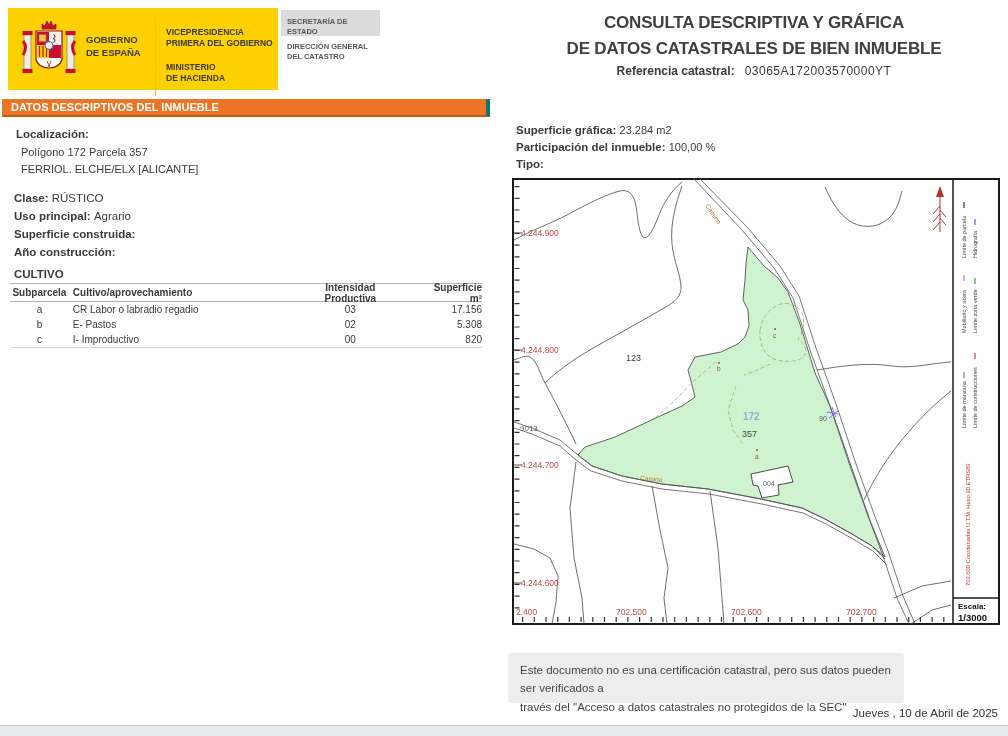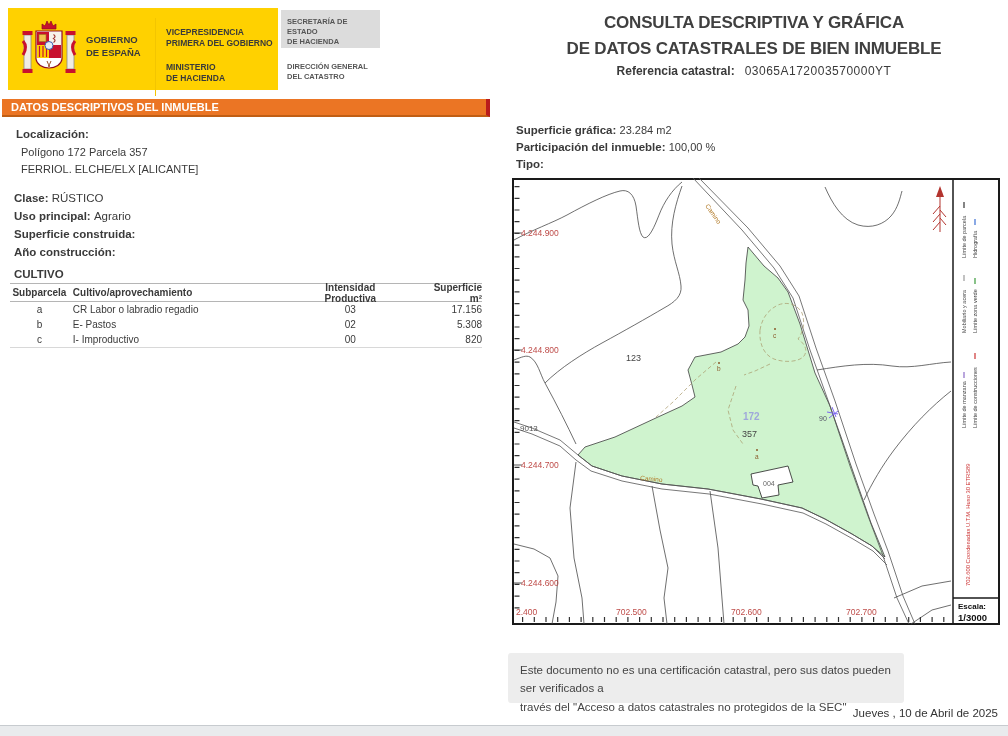--- a/index.html
+++ b/index.html
@@ -9,31 +9,31 @@
   .b{font-weight:bold;}
 
   
   .gov-yellow{position:absolute;left:8px;top:8px;width:270px;height:82px;background:#FFD100;}
   .gov-div{position:absolute;left:147px;top:10px;width:1px;height:78px;background:#f3c500;}
   .gov-name{position:absolute;left:78px;top:26px;font-size:9.5px;font-weight:bold;line-height:1.35;color:#3a3a3a;}
   .dept{position:absolute;font-size:8.5px;font-weight:bold;line-height:1.3;color:#3a3a3a;}
   .gray-box{position:absolute;left:281px;top:10px;width:99px;height:38px;background:#DCDCDC;}
   .gray-box div,.white-box div{font-size:7.5px;color:#555;line-height:1.35;font-weight:bold;}
   .gray-box div{padding:7px 16px 0 6px;}
-  .white-box{position:absolute;left:281px;top:56px;width:99px;height:34px;background:#fff;}
+  .white-box{position:absolute;left:281px;top:36px;width:99px;height:34px;background:#fff;}
   .white-box div{padding:6px 0 0 6px;}
 
   
   .title{position:absolute;left:508px;top:10px;width:492px;text-align:center;
          font-size:17px;font-weight:bold;color:#404040;line-height:1.55;letter-spacing:-0.2px;}
   .refrow{position:absolute;left:508px;top:64px;width:492px;text-align:center;font-size:12px;color:#3a3a3a;}
 
   
   .obar{position:absolute;top:99px;height:18px;background:#EB7524;
-        border-right:4px solid #b91c1c;border-bottom:2px solid #C05E14;
+        border-right:4px solid #0f766e;border-bottom:2px solid #C05E14;
         color:#fff;font-size:11px;font-weight:bold;line-height:17px;padding-left:9px;box-sizing:border-box;}
   .obar.left{left:2px;width:488px;}
   .obar.right{left:507px;width:501px;border-right:none;}
 
   .t11{font-size:11px;} .t115{font-size:11.5px;}
   .lbl{font-weight:bold;color:#3a3a3a;}
   .val{font-weight:normal;color:#3a3a3a;}
 
   
   .ctable{position:absolute;left:10px;top:283px;width:472px;font-size:10px;color:#3a3a3a;}

